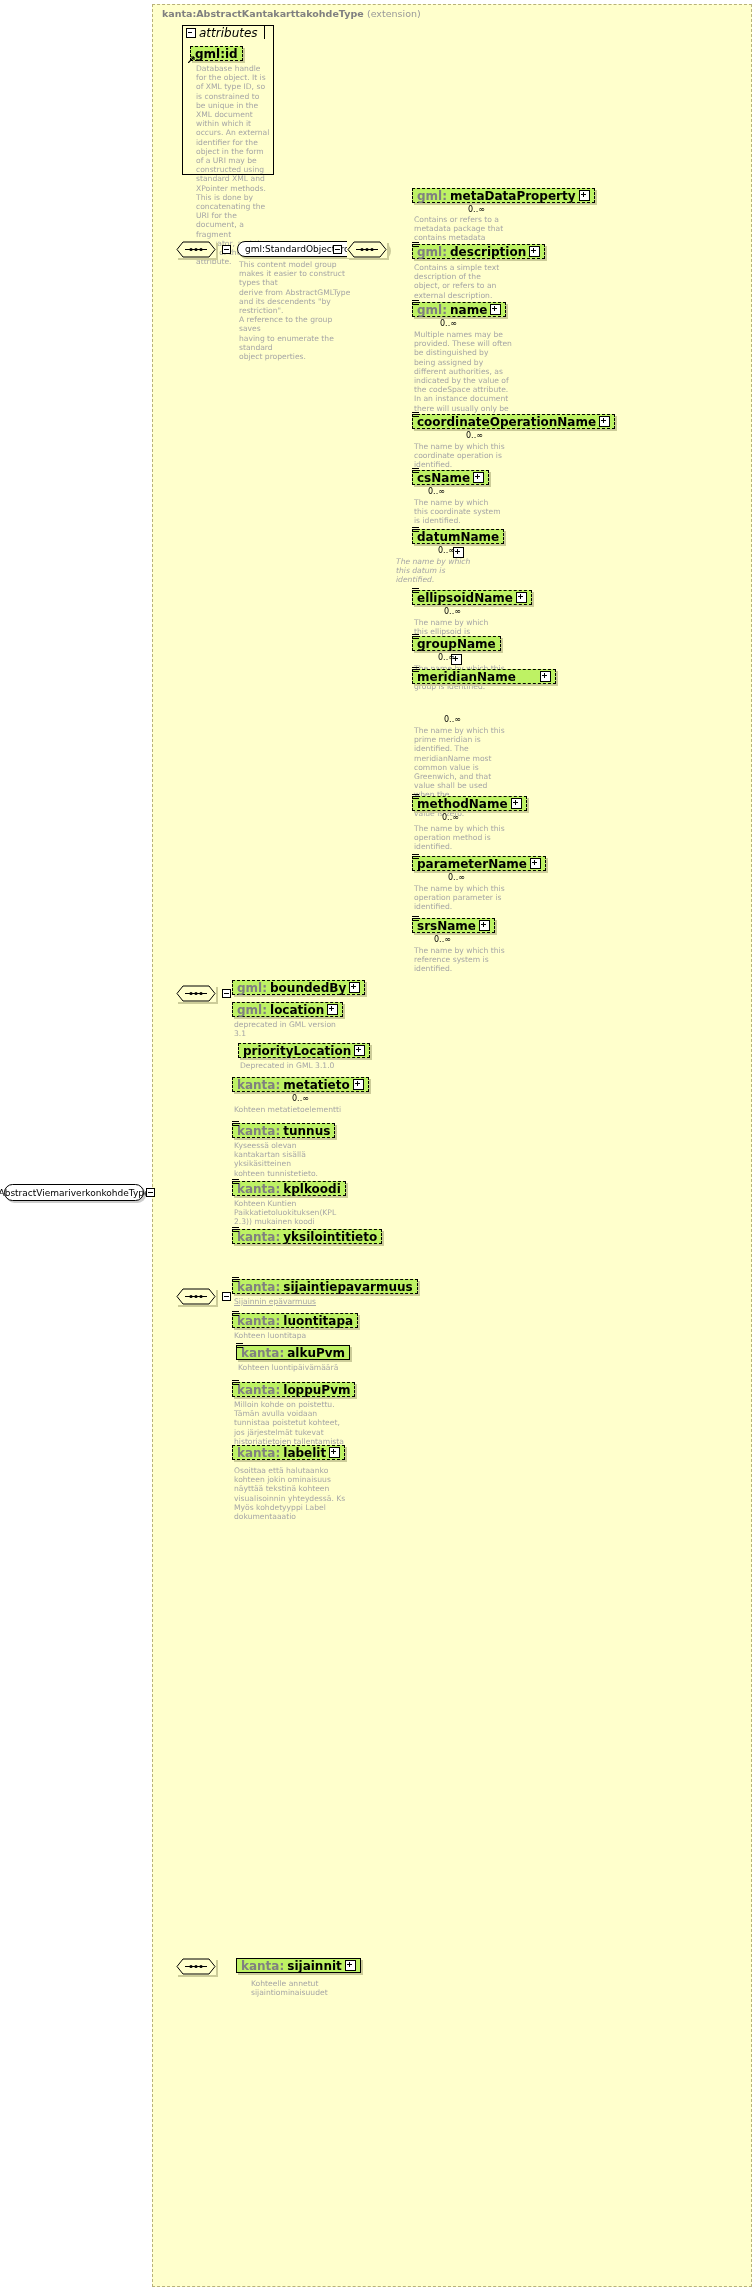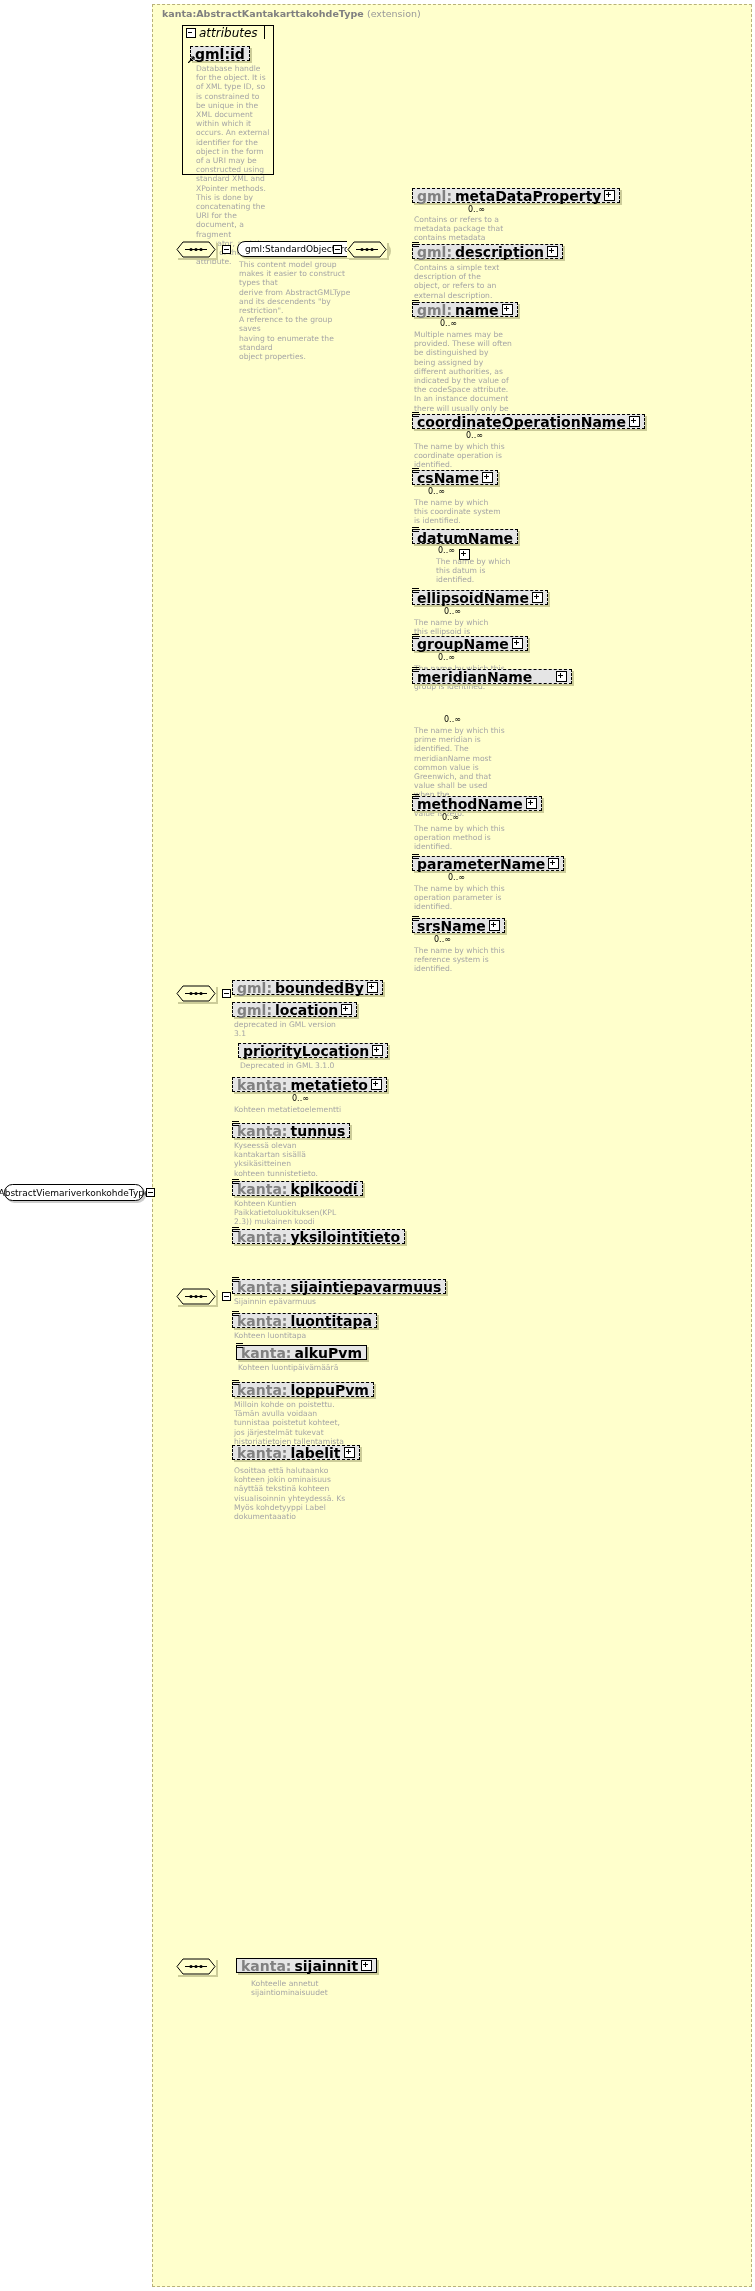--- a/index.html
+++ b/index.html
@@ -90,28 +90,28 @@
     content: "";
     position: absolute;
     left: 1px; top: 3px;
     width: 4px; height: 1px;
     background: #000;
   }
 
   
   .node {
     position: absolute;
-    background: #e5e5e5;
+    background: #bef264;
     box-sizing: border-box;
     display: flex;
     align-items: center;
     gap: 3px;
     padding: 0 4px;
     height: 15px;
-    font-size: 14px;
+    font-size: 12px;
     font-weight: bold;
     color: #000;
     white-space: nowrap;
     box-shadow: 2px 2px 0 #cccc99;
   }
   .node.optional { border: 1px dashed #000; }
   .node.required { border: 1px solid #000; }
   .node .ns { color: #808080; font-weight: bold; }
   .node .nm { color: #000; font-weight: bold; }
 
@@ -444,35 +444,35 @@
   <div class="node optional" style="left:412px; top:529px;flex-direction:column;">
     <span class="lines-mark">
         <i></i>
         <i></i>
         <i></i>
       </span>
     <span class="nm">datumName</span>
     <span class="mini plus"></span>
   </div>
   <div class="occ" style="left:438px; top:546px;">0..∞</div>
-  <div class="doc" style="left:436px; top:557px; width:90px;">The name by which this datum is identified.</div>
+  <div class="doc" style="left:396px; top:557px; width:90px;font-style:italic;">The name by which this datum is identified.</div>
 
   <div class="node optional" style="left:412px; top:590px;">
     <span class="lines-mark">
         <i></i>
         <i></i>
         <i></i>
       </span>
     <span class="nm">ellipsoidName</span>
     <span class="mini plus"></span>
   </div>
   <div class="occ" style="left:444px; top:607px;">0..∞</div>
   <div class="doc" style="left:414px; top:618px; width:90px;">The name by which this ellipsoid is identified.</div>
 
-  <div class="node optional" style="left:412px; top:636px;">
+  <div class="node optional" style="left:412px; top:636px;flex-direction:column;">
     <span class="lines-mark">
         <i></i>
         <i></i>
         <i></i>
       </span>
     <span class="nm">groupName</span>
     <span class="mini plus"></span>
   </div>
   <div class="occ" style="left:438px; top:653px;">0..∞</div>
   <div class="doc" style="left:414px; top:664px; width:92px;">The name by which this operation parameter group is identified.</div>
@@ -609,21 +609,21 @@
 
   <div class="node optional" style="left:232px; top:1279px;">
     <span class="lines-mark">
         <i></i>
         <i></i>
         <i></i>
       </span>
     <span class="ns">kanta:</span>
       <span class="nm">sijaintiepavarmuus</span>
   </div>
-  <div class="doc" style="left:234px; top:1297px; width:118px;">Sijainnin epävarmuus</div>
+  <div class="doc" style="left:234px; top:1297px; width:118px;text-decoration:underline;">Sijainnin epävarmuus</div>
 
   <div class="node optional" style="left:232px; top:1313px;">
     <span class="lines-mark">
         <i></i>
         <i></i>
         <i></i>
       </span>
     <span class="ns">kanta:</span>
       <span class="nm">luontitapa</span>
   </div>

